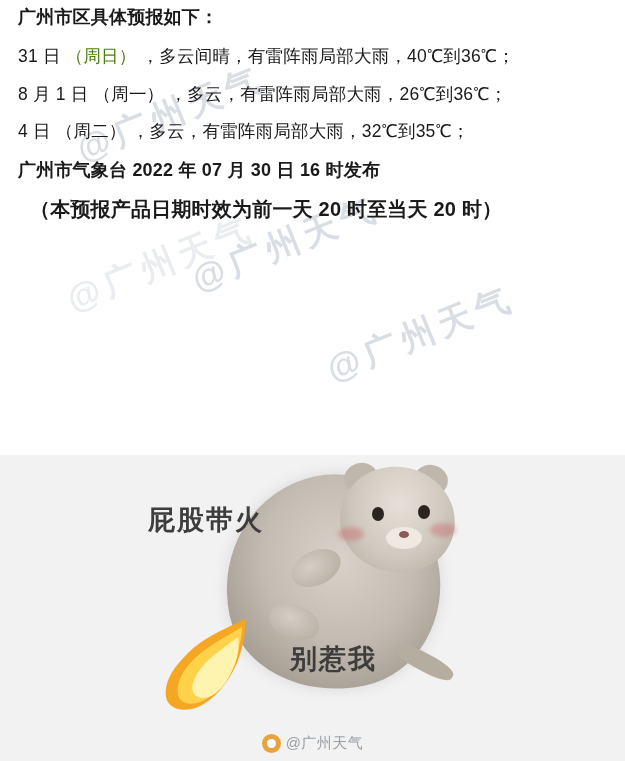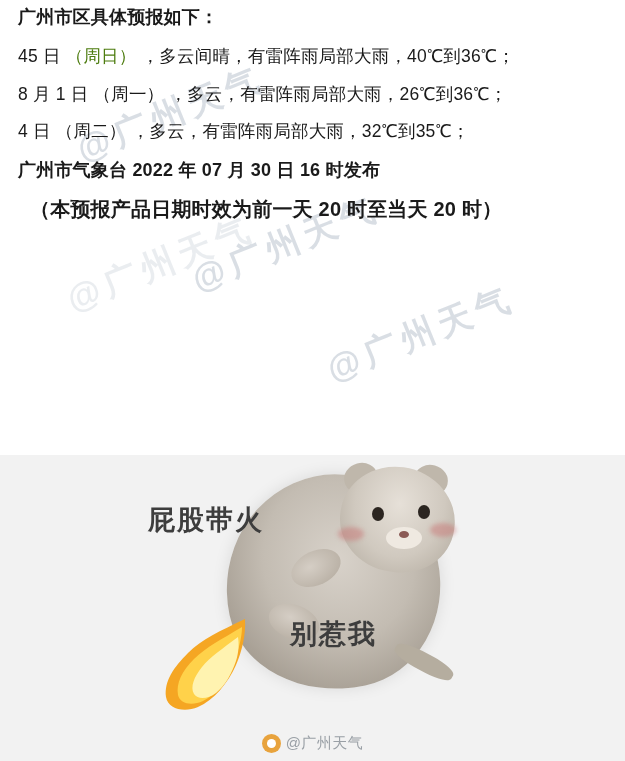--- a/index.html
+++ b/index.html
@@ -180,21 +180,21 @@
   .img-text {
     position: absolute;
     font-size: 27px;
     font-weight: bold;
     color: #3d3d3d;
     letter-spacing: 2px;
     z-index: 4;
     white-space: nowrap;
   }
   .img-text.t1 { left: 148px; top: 47px; }
-  .img-text.t2 { left: 290px; top: 161px; }
+  .img-text.t2 { left: 290px; top: 186px; }
 
   
   .credit {
     position: absolute;
     left: 0;
     bottom: 8px;
     width: 625px;
     display: flex;
     align-items: center;
     justify-content: center;
@@ -230,21 +230,21 @@
 
 <div class="watermark wm1">@广州天气</div>
 <div class="watermark wm4">@广州天气</div>
 <div class="watermark wm2">@广州天气</div>
 <div class="watermark wm3">@广州天气</div>
 
 <div class="forecast">
   <div class="line title">广州市区具体预报如下：</div>
 
   <div class="line">
-    <span>45 日</span>
+    <span>31 日</span>
     <span class="weekend">（周日）</span>
     <span>，多云间晴，有雷阵雨局部大雨，40℃到36℃；</span>
   </div>
 
   <div class="line">
     <span>8 月 1 日</span>
     <span>（周一）</span>
     <span>，多云，有雷阵雨局部大雨，26℃到36℃；</span>
   </div>
 

